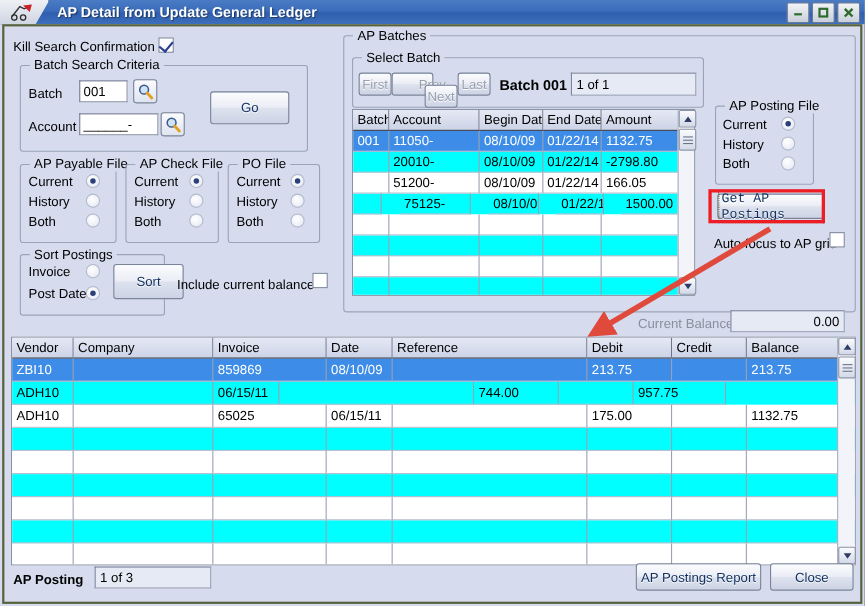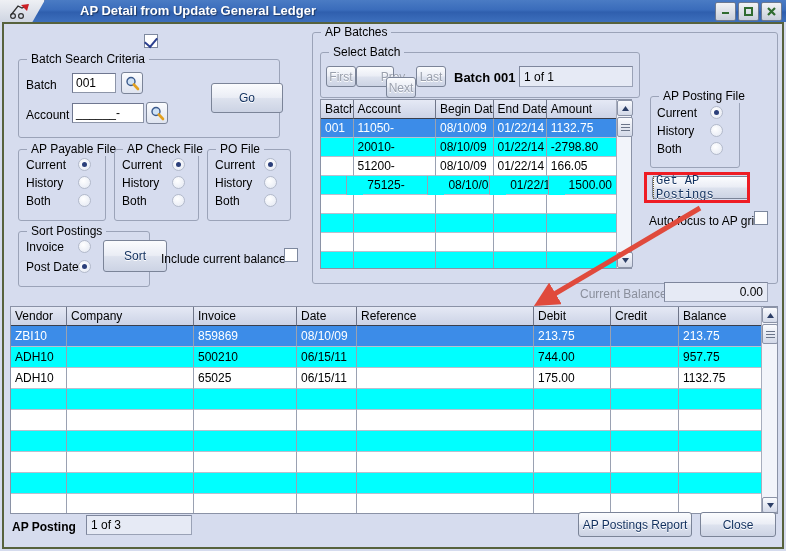--- a/index.html
+++ b/index.html
@@ -28,21 +28,20 @@
     clip-path:polygon(0 0,100% 0,72% 100%,0 100%);
   }
   .appicon{
     position:absolute;left:8px;top:3px;width:24px;height:16px;
   }
   .tb-title{
     position:absolute;left:52px;top:3px;
     color:#ffffff;font-size:13px;font-weight:bold;
     text-shadow:1px 1px 1px rgba(0,0,0,.45);
     white-space:nowrap;
-    margin-left:28px;
   }
   .tb-btns{position:absolute;right:4px;top:2px;height:18px;display:flex;gap:2px;}
   .tb-btn{
     width:19px;height:17px;
     background:linear-gradient(to bottom,#f2f3f5,#c9cfdb);
     border:1px solid #6c7990;border-radius:2px;
     display:flex;align-items:center;justify-content:center;
     font-size:9px;color:#1d5c1d;font-weight:bold;
   }
   .tb-btn svg{display:block;}
@@ -194,20 +193,21 @@
       <div class="tb-btn">
         <svg width="11" height="11" viewBox="0 0 11 11">
             <path d="M2 2 L9 9 M9 2 L2 9" stroke="#2f6b2f" stroke-width="2.2" fill="none"></path>
           </svg>
       </div>
     </div>
   </div>
 
   <div class="client">
 
+    <div class="lbl" style="left:8px;top:11px;">Kill Search Confirmation</div>
     <div class="chk on" style="left:140px;top:10px;"></div>
 
     <div class="gbox" style="left:14px;top:35px;width:262px;height:79px;">
       <div class="legend">Batch Search Criteria</div>
     </div>
     <div class="lbl" style="left:22px;top:54px;">Batch</div>
     <div class="txtinput" style="left:68px;top:49px;width:44px;height:20px;">001</div>
     <div class="magbtn" style="left:117px;top:48px;width:22px;height:22px;">
       <svg width="15" height="15" viewBox="0 0 15 15">
         <circle cx="6" cy="5.5" r="4" fill="#cfe2f6" stroke="#3b5a8c" stroke-width="1.4"></circle>
@@ -215,21 +215,21 @@
       </svg>
     </div>
     <div class="lbl" style="left:22px;top:84px;">Account</div>
     <div class="txtinput" style="left:68px;top:79px;width:72px;height:20px;">______-</div>
     <div class="magbtn" style="left:142px;top:78px;width:22px;height:22px;">
       <svg width="15" height="15" viewBox="0 0 15 15">
         <circle cx="6" cy="5.5" r="4" fill="#cfe2f6" stroke="#3b5a8c" stroke-width="1.4"></circle>
         <path d="M8.8 8.5 L13 13" stroke="#e2a020" stroke-width="2.6" stroke-linecap="round"></path>
       </svg>
     </div>
-    <div class="btn" style="left:187px;top:59px;width:72px;height:30px;margin-left:20px;">
+    <div class="btn" style="left:187px;top:59px;width:72px;height:30px;">
       <span>Go</span>
     </div>
 
     <div class="gbox" style="left:14px;top:125px;width:88px;height:72px;">
       <div class="legend">AP Payable File</div>
     </div>
     <div class="lbl" style="left:22px;top:134px;">Current</div>
     <div class="radio on" style="left:74px;top:134px;"></div>
     <div class="lbl" style="left:22px;top:152px;">History</div>
     <div class="radio" style="left:74px;top:152px;"></div>
@@ -416,21 +416,20 @@
             <div class="gc" style="width: 103px; line-height: 20px;">859869</div>
             <div class="gc" style="width: 60px; line-height: 20px;">08/10/09</div>
             <div class="gc" style="width: 177px; line-height: 20px;"></div>
             <div class="gc" style="width: 77px; line-height: 20px;">213.75</div>
             <div class="gc" style="width: 68px; line-height: 20px;"></div>
             <div class="gc" style="width: 84px; line-height: 20px;">213.75</div>
           </div>
           <div class="grid-row row-cyan" style="height: 21px;">
             <div class="gc" style="width: 56px; line-height: 20px;">ADH10</div>
             <div class="gc" style="width: 127px; line-height: 20px;"></div>
-            <div class="gc" style="width: 103px; line-height: 20px;">500210</div>
             <div class="gc" style="width: 60px; line-height: 20px;">06/15/11</div>
             <div class="gc" style="width: 177px; line-height: 20px;"></div>
             <div class="gc" style="width: 77px; line-height: 20px;">744.00</div>
             <div class="gc" style="width: 68px; line-height: 20px;"></div>
             <div class="gc" style="width: 84px; line-height: 20px;">957.75</div>
           </div>
           <div class="grid-row row-white" style="height: 21px;">
             <div class="gc" style="width: 56px; line-height: 20px;">ADH10</div>
             <div class="gc" style="width: 127px; line-height: 20px;"></div>
             <div class="gc" style="width: 103px; line-height: 20px;">65025</div>

